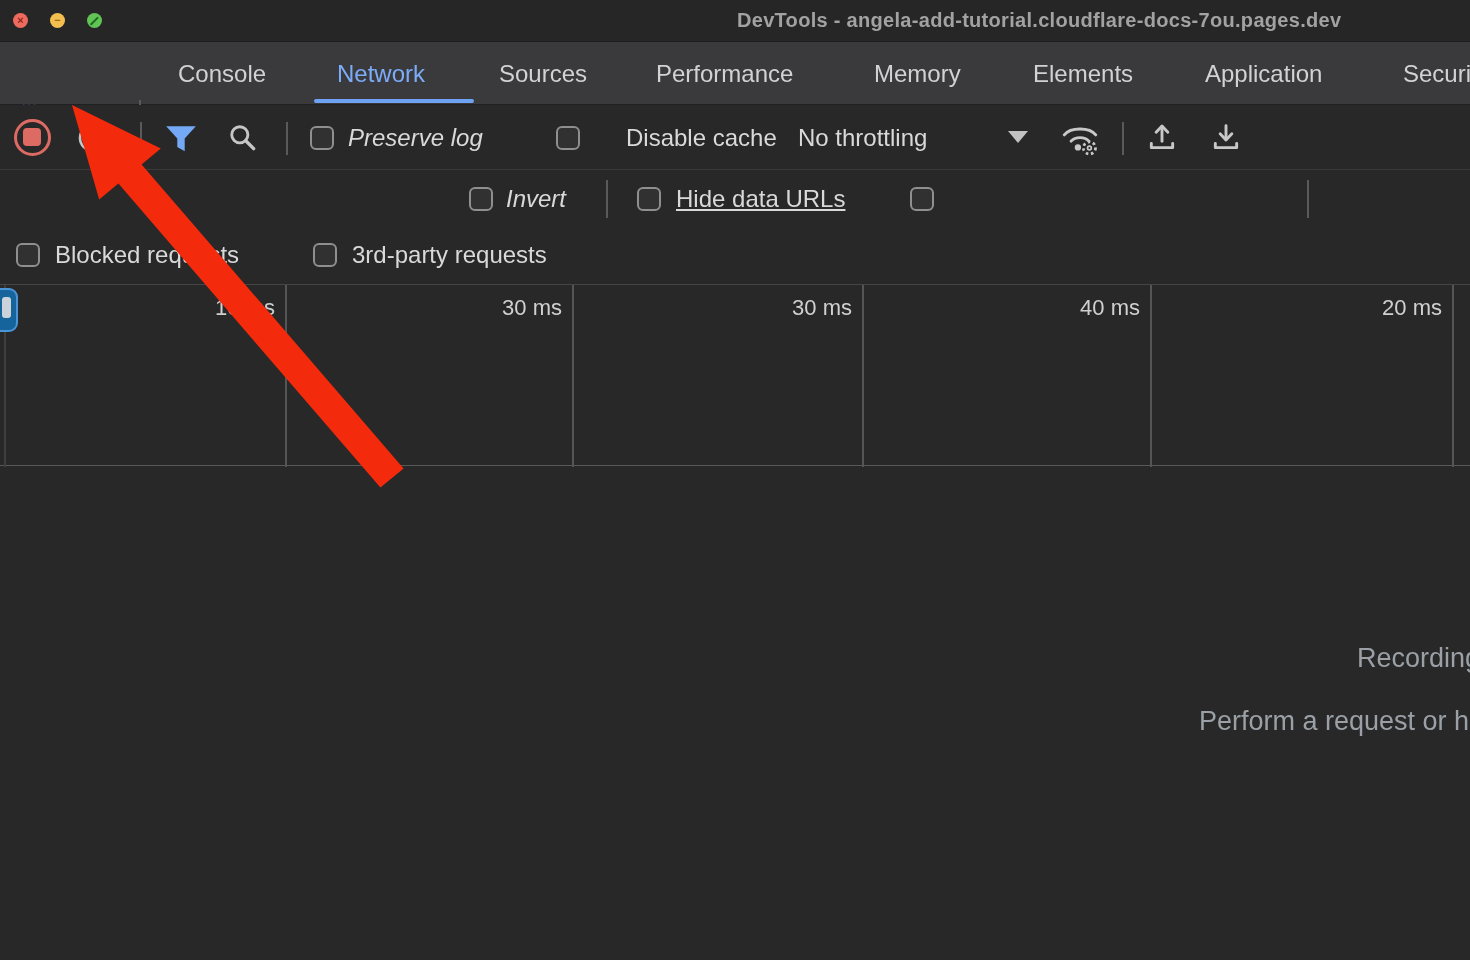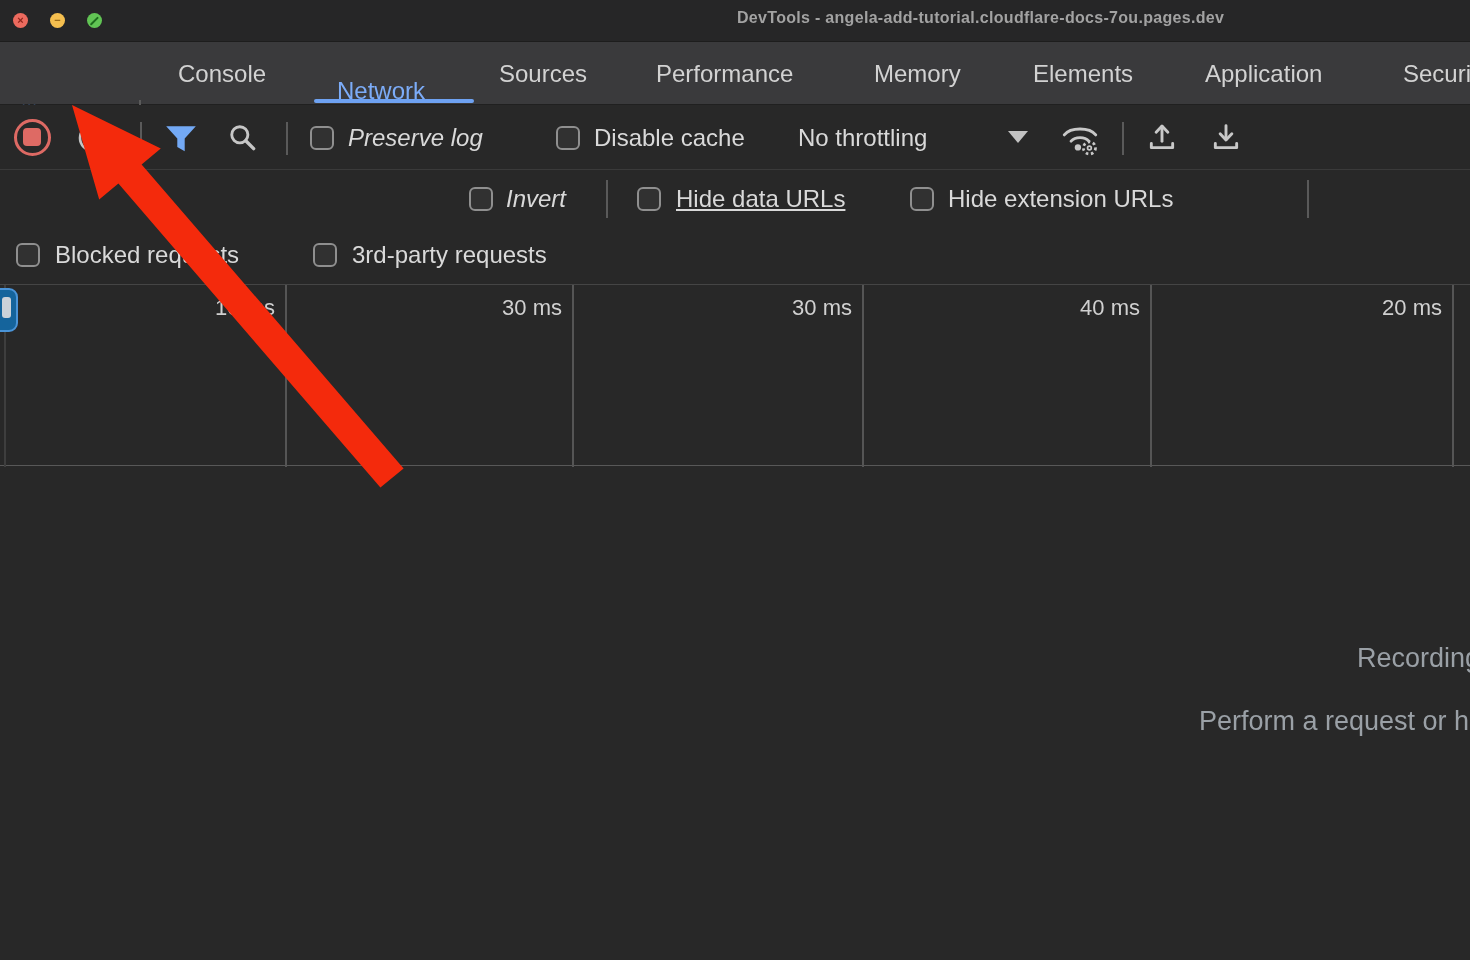--- a/index.html
+++ b/index.html
@@ -16,21 +16,21 @@
   .tl .glyph { position:absolute; inset:0; display:flex; align-items:center; justify-content:center;
     font-size:11px; font-weight:700; line-height:1; }
   .tl-close { left:13px; background:#ec6a5e; }
   .tl-close .glyph { color:#8e241a; }
   .tl-min { left:50px; background:#f5bf4f; }
   .tl-min .glyph { color:#9a6a16; }
   .tl-zoom { left:87px; background:#61c454; }
   .tl-zoom .slash { position:absolute; left:2px; top:6.5px; width:11px; height:2.4px;
     background:#1d6b1d; transform:rotate(-45deg); border-radius:2px; }
   .win-title { position:absolute; left:737px; top:9px; white-space:nowrap;
-    font-size:16px; font-weight:700; letter-spacing:0.3px; color:#a2a2a2; }
+    font-size:20px; font-weight:700; letter-spacing:0.3px; color:#a2a2a2; }
   
   .tabbar { position:absolute; left:0; top:42px; width:1470px; height:63px;
     background:#3a3a3c; border-bottom:1px solid #202020; }
   .tabbar .tab { position:absolute; top:18px; font-size:24px; color:#d2d2d2;
     white-space:nowrap; cursor:default; }
   .tab.active { color:#7cacf8; }
   .tab-underline { position:absolute; left:314px; top:57px; width:160px; height:4px;
     background:#6ea2f2; border-radius:2px; }
   .icon-btn { position:absolute; display:block; }
   .vsep { position:absolute; width:2px; background:#5a5a5a; }
@@ -105,21 +105,21 @@
     <span class="icon-btn" style="left:79px; top:59px;">
       <svg width="36" height="34" viewBox="0 0 28 26">
         <rect x="4" y="4" width="17" height="12" rx="1.8" fill="none" stroke="#c8c8c8" stroke-width="2.4"></rect>
         <path d="M1.5 20.5 H13.5" stroke="#c8c8c8" stroke-width="2.8" stroke-linecap="round"></path>
         <rect x="15" y="8" width="10.5" height="15" rx="2.2" fill="#3a3a3c" stroke="#c8c8c8" stroke-width="2.4"></rect>
       </svg>
     </span>
     <div class="vsep" style="left:139px; top:58px; height:34px;"></div>
 
     <span class="tab" style="left:178px;">Console</span>
-    <span class="tab active" style="left:337px;margin-top:17px;">Network</span>
+    <span class="tab active" style="left:337px;">Network</span>
     <span class="tab" style="left:499px;">Sources</span>
     <span class="tab" style="left:656px;">Performance</span>
     <span class="tab" style="left:874px;">Memory</span>
     <span class="tab" style="left:1033px;">Elements</span>
     <span class="tab" style="left:1205px;">Application</span>
     <span class="tab" style="left:1403px;">Security</span>
     <div class="tab-underline"></div>
   </div>
 
   <div class="toolbar"></div>
@@ -142,21 +142,21 @@
   <span class="icon-btn" style="left:226px; top:121px;">
     <svg width="34" height="34" viewBox="0 0 32 32">
       <circle cx="13" cy="13" r="7.6" fill="none" stroke="#c6c6c6" stroke-width="2.7"></circle>
       <line x1="18.6" y1="18.6" x2="26" y2="26" stroke="#c6c6c6" stroke-width="3.2" stroke-linecap="round"></line>
     </svg>
   </span>
   <div class="vsep" style="left:286px; top:122px; height:33px;"></div>
   <span class="checkbox" style="left:310px; top:126px;"></span>
   <span class="tool-label" style="left:348px; top:124px;font-style:italic;">Preserve log</span>
   <span class="checkbox" style="left:556px; top:126px;"></span>
-  <span class="tool-label" style="left:594px; top:124px;">Disable cache</span>
+  <span class="tool-label" style="left:626px; top:124px;">Disable cache</span>
   <span class="tool-label" style="left:798px; top:124px;text-align:center;">No throttling</span>
   <span class="chev-down" style="left:1008px; top:131px;"></span>
   <span class="icon-btn" style="left:1058px; top:119px;">
     <svg width="44" height="38" viewBox="0 0 42 36">
       <path d="M6 15 C12 7.5, 30 7.5, 36 15" fill="none" stroke="#c8c8c8" stroke-width="2.8" stroke-linecap="round"></path>
       <path d="M12.5 21 C16.5 16.5, 25.5 16.5, 29.5 21" fill="none" stroke="#c8c8c8" stroke-width="2.8" stroke-linecap="round"></path>
       <circle cx="19" cy="27" r="3" fill="#c8c8c8"></circle>
       <circle cx="30" cy="27.5" r="5.8" fill="#282828" stroke="#c8c8c8" stroke-width="2.6" stroke-dasharray="2.4 2.6"></circle>
       <circle cx="30" cy="27.5" r="1.8" fill="none" stroke="#c8c8c8" stroke-width="1.6"></circle>
     </svg>
@@ -183,21 +183,20 @@
         <path d="M3 3 H23 L15.5 11.5 V20.5 L10.5 17.5 V11.5 Z" fill="none" stroke="#b9b9b9" stroke-width="2.2" stroke-linejoin="round"></path>
       </svg>
     </div>
     <input class="filter-input" type="text" placeholder="Filter" style="">
     <span class="checkbox" style="left:469px; top:17px;"></span>
     <span class="tool-label" style="left:506px; top:15px;font-style:italic;">Invert</span>
     <div class="vsep" style="left:606px; top:10px; height:38px;"></div>
     <span class="checkbox" style="left:637px; top:17px;"></span>
     <span class="tool-label" style="left:676px; top:15px;text-decoration:underline;">Hide data URLs</span>
     <span class="checkbox" style="left:910px; top:17px;"></span>
-    <span class="tool-label" style="left:948px; top:15px;">Hide extension URLs</span>
     <span class="chip-all">All</span>
     <div class="vsep" style="left:1307px; top:10px; height:38px;"></div>
     <span class="chip-fetch">Fetch/XHR</span>
   </div>
 
   <div class="filterrow2">
     <span class="checkbox" style="left:16px; top:15px;"></span>
     <span class="tool-label" style="left:55px; top:13px;">Blocked requests</span>
     <span class="checkbox" style="left:313px; top:15px;"></span>
     <span class="tool-label" style="left:352px; top:13px;">3rd-party requests</span>

